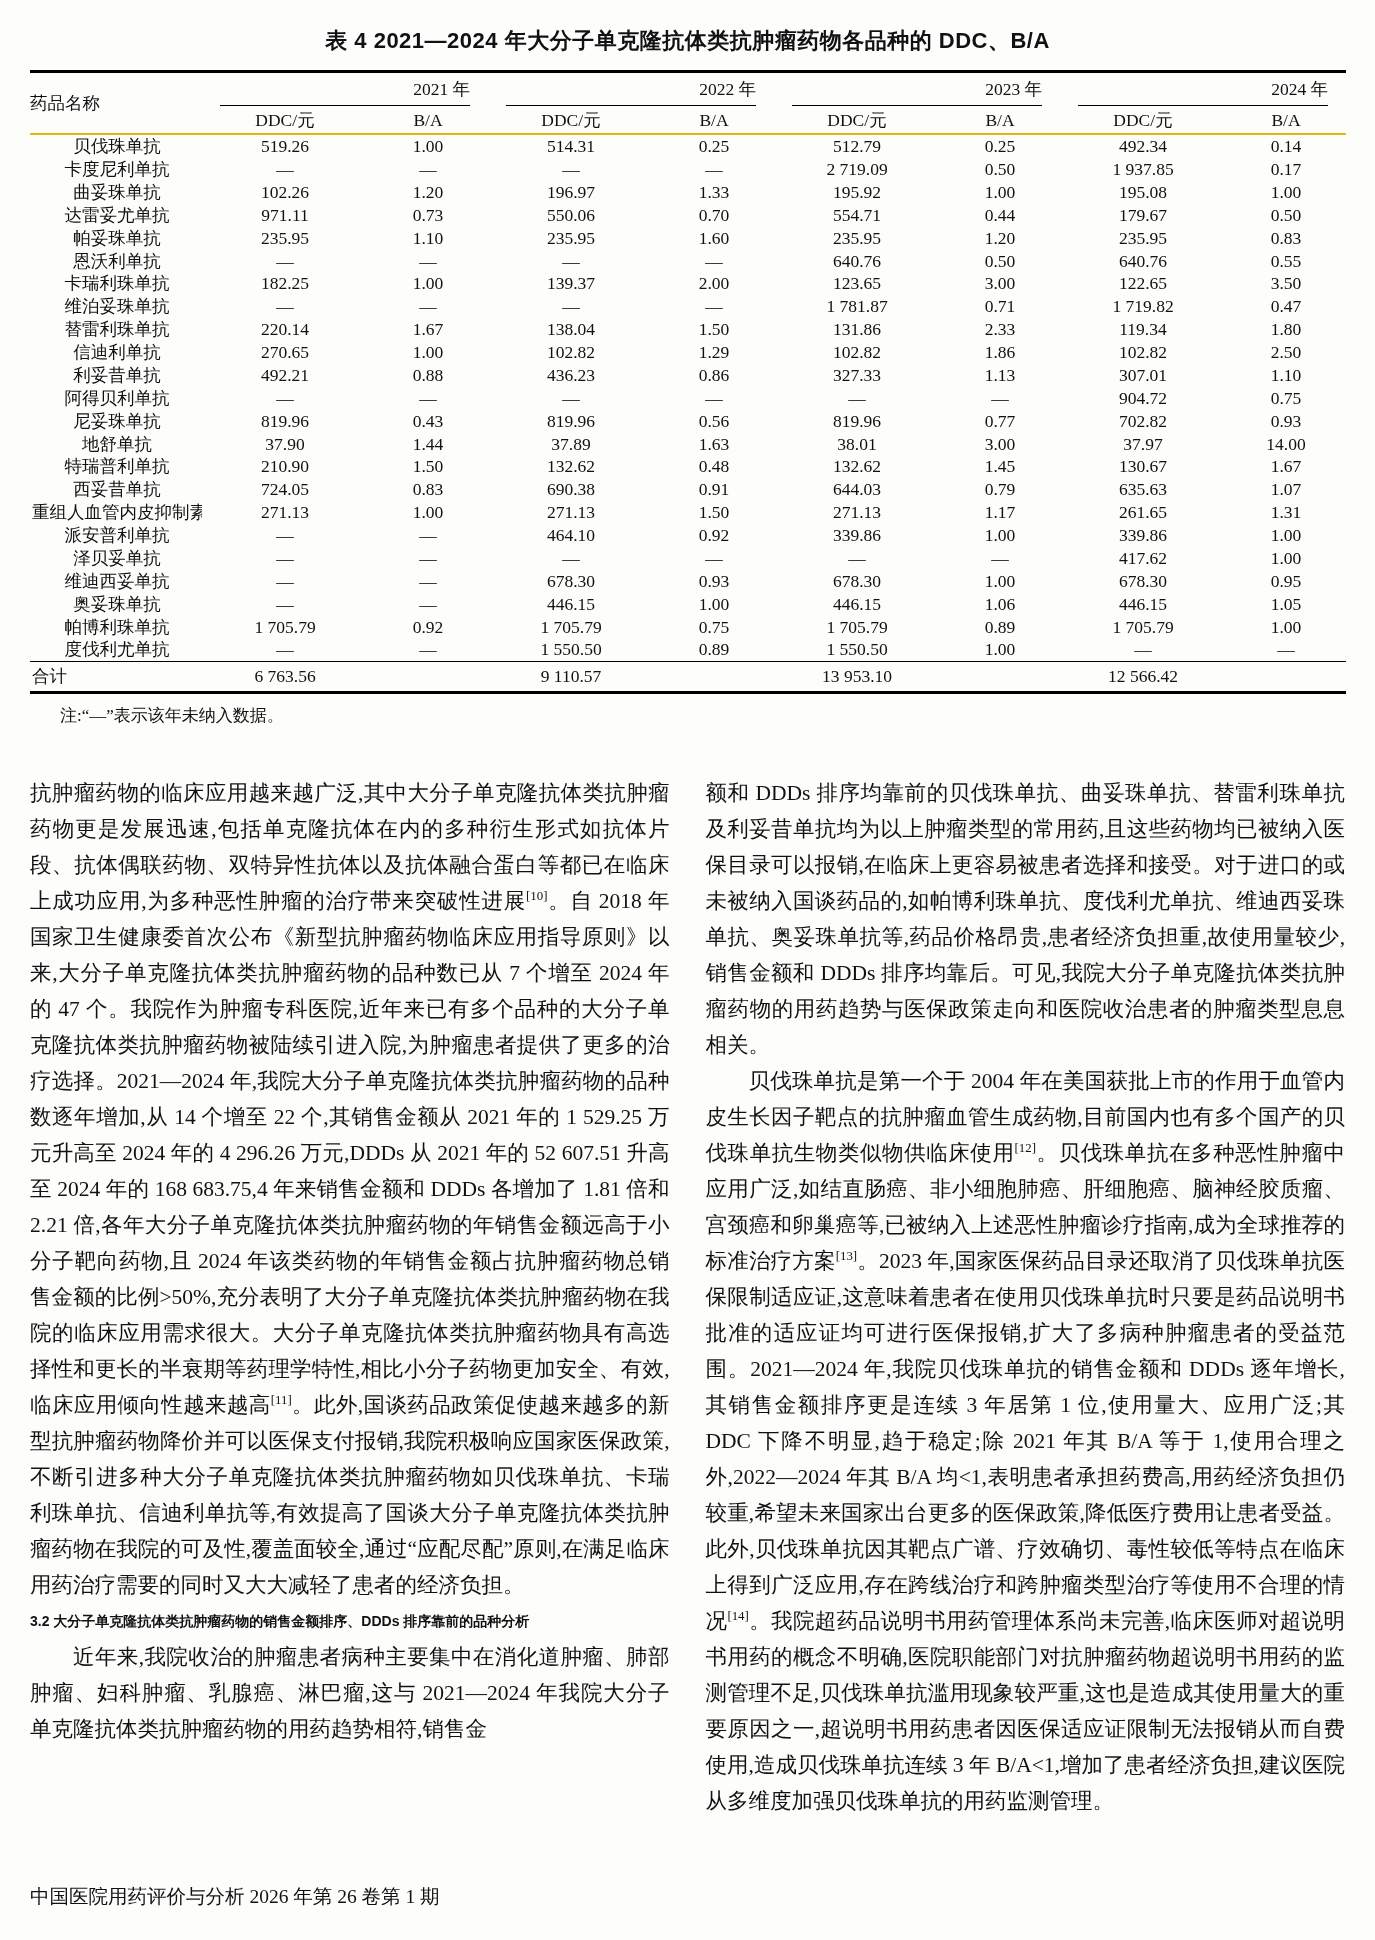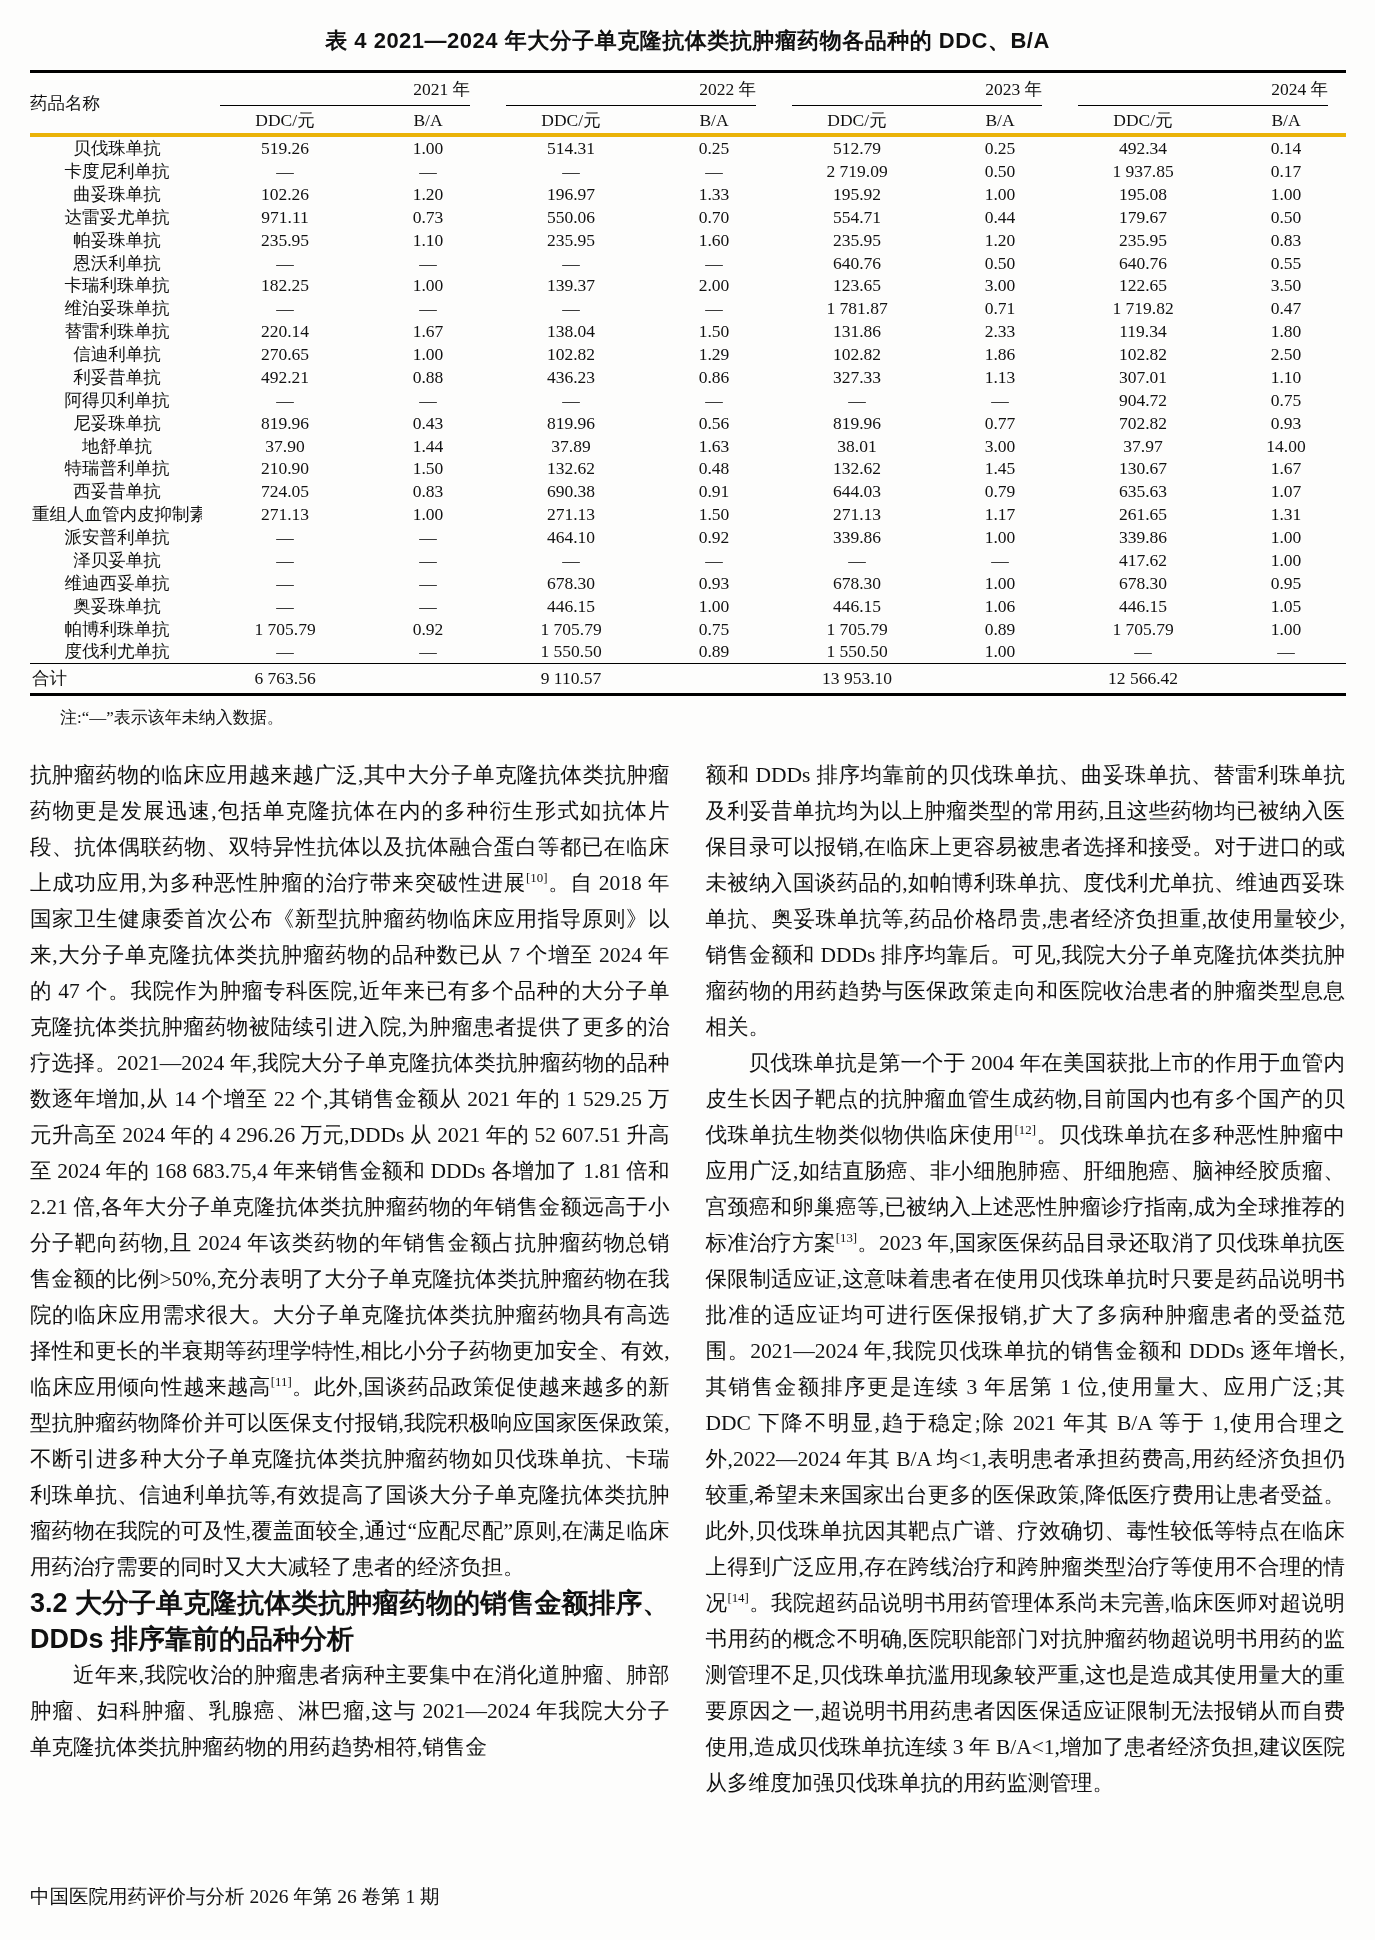--- a/index.html
+++ b/index.html
@@ -30,21 +30,21 @@
     border-top:3px solid #000;
     font-size:17.5px;
   }
   table.data-table col.c-name{width:172px;}
   table.data-table col.c-ddc{width:166px;}
   table.data-table col.c-ba{width:120px;}
   table.data-table thead th{
     font-weight:normal;
     padding:1px 0;
   }
-  table.data-table thead{border-bottom:4px solid #eab308;}
+  table.data-table thead{border-bottom:2px solid #eab308;}
   th.name-h{text-align:left;vertical-align:middle;padding-left:2px;}
   th.year span.yearline{
     display:block;
     text-align:right;
     padding:3px 0 4px 0;
     margin:0 18px;
     border-bottom:1.5px solid #000;
   }
   th.sub{text-align:center;padding:3px 0 4px 0;}
   table.data-table tbody td{
@@ -69,34 +69,34 @@
   }
   table.data-table tfoot td.name{text-align:left;padding-left:2px;}
   .table-note{
     font-size:17px;
     padding:10px 0 0 30px;
   }
   
   .body-columns{
     display:flex;
     gap:36px;
-    margin-top:28px;
+    margin-top:48px;
   }
   .col{
     flex:1;
     font-size:21.5px;
     line-height:36px;
     text-align:justify;
   }
   .col p{margin:0;}
   .col p.indent{text-indent:2em;}
   .col .sec-heading{
     font-family:"Liberation Sans","DejaVu Sans",sans-serif;
     font-weight:bold;
-    font-size:27px;
+    font-size:14px;
     line-height:36px;
     text-align:justify;
   }
   sup{
     font-size:0.6em;
     line-height:0;
     vertical-align:super;
   }
   
   .footer{

